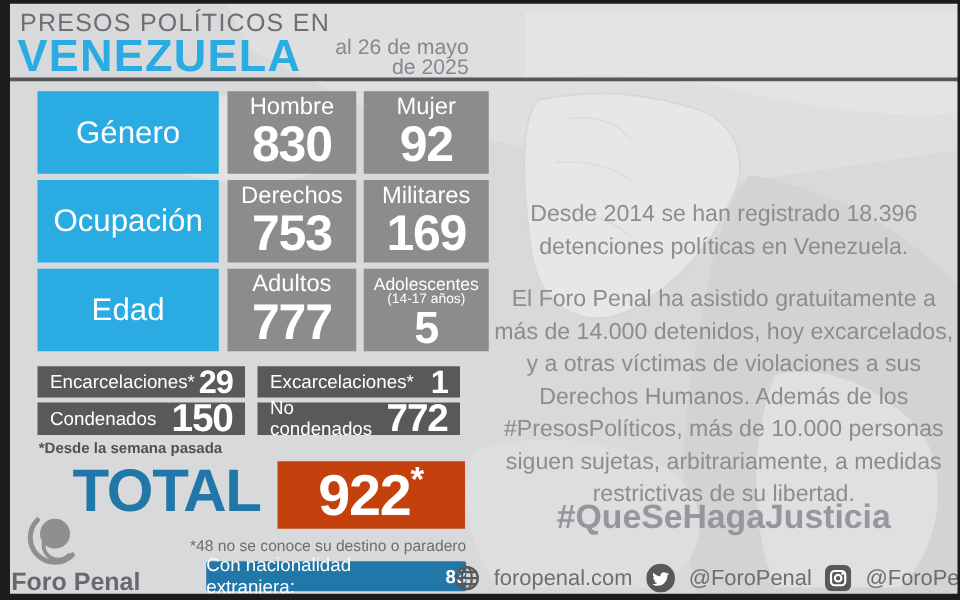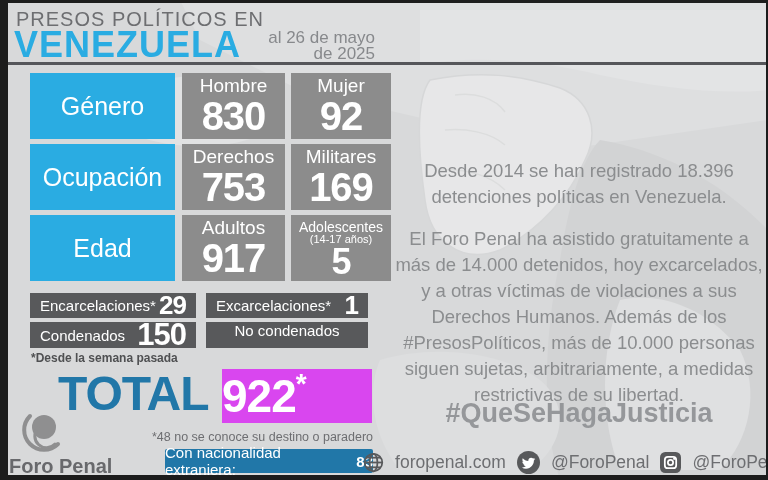--- a/index.html
+++ b/index.html
@@ -40,28 +40,28 @@
   
   .sbar { position:absolute; background:#58595b; color:#fff; display:flex; align-items:center;
           justify-content:space-between; padding:0 10px; z-index:5; }
   .sbar .slbl { font-size:15px; }
   .sbar .snum { font-weight:bold; letter-spacing:-1px; }
   .sbar.rA .snum { font-size:26px; }
   .sbar.rB .snum { font-size:31px; }
   .b1 { left:30px;  top:293px; width:166px; height:25px; }
   .b2 { left:206px; top:293px; width:162px; height:25px; }
   .b3 { left:30px;  top:322px; width:166px; height:26px; }
-  .b4 { left:206px; top:322px; width:162px; height:26px;flex-direction:column; }
+  .b4 { left:206px; top:322px; width:162px; height:26px; }
   .week-note { position:absolute; left:31px; top:351px; font-size:12px; font-weight:bold; color:#4f5052; z-index:5; }
 
   
   .total-label { position:absolute; left:58px; top:366px; font-size:48px; font-weight:bold;
                  letter-spacing:-1px; color:#2177a8; z-index:5;text-align:right; }
-  .total-box { position:absolute; left:222px; top:369px; width:150px; height:54px; background:#d946ef;
-               color:#fff; display:flex; align-items:center; z-index:5; }
+  .total-box { position:absolute; left:222px; top:369px; width:150px; height:54px; background:#c2410c;
+               color:#fff; display:flex; align-items:center; justify-content:center; z-index:5; }
   .total-box .tv { font-size:46px; font-weight:bold; letter-spacing:-1px; line-height:46px; }
   .total-box .ta { font-size:28px; font-weight:bold; vertical-align:top; position:relative; top:-12px; }
   .total-note { position:absolute; left:140px; top:430px; width:233px; text-align:right; font-size:12.5px;
                 color:#6d6e71; z-index:5; }
   .foreign-bar { position:absolute; left:165px; top:449px; width:208px; height:24px; background:#2177a8;
                  border-radius:2px; color:#fff; display:flex; align-items:center; justify-content:center;
                  font-size:15px; z-index:5; }
   .foreign-bar b { margin-left:4px; }
 
   
@@ -131,21 +131,21 @@
       </div>
       <div class="val-cell c2">
         <div class="lbl">Militares</div>
         <div class="num">169</div>
       </div>
     </div>
     <div class="drow">
       <div class="cat-cell">Edad</div>
       <div class="val-cell c1">
         <div class="lbl">Adultos</div>
-        <div class="num">917</div>
+        <div class="num">777</div>
       </div>
       <div class="val-cell c2 small">
         <div class="lbl">Adolescentes</div>
         <div class="sub">(14-17 años)</div>
         <div class="num">5</div>
       </div>
     </div>
   </div>
 
   <div class="sbar rA b1">
@@ -155,20 +155,21 @@
   <div class="sbar rA b2">
     <span class="slbl">Excarcelaciones*</span>
     <span class="snum">1</span>
   </div>
   <div class="sbar rB b3">
     <span class="slbl">Condenados</span>
     <span class="snum">150</span>
   </div>
   <div class="sbar rB b4">
     <span class="slbl">No condenados</span>
+    <span class="snum">772</span>
   </div>
   <div class="week-note">*Desde la semana pasada</div>
 
   <div class="total-label">TOTAL</div>
   <div class="total-box">
     <span class="tv">922</span>
       <span class="ta">*</span>
   </div>
   <div class="total-note">*48 no se conoce su destino o paradero</div>
   <div class="foreign-bar">

